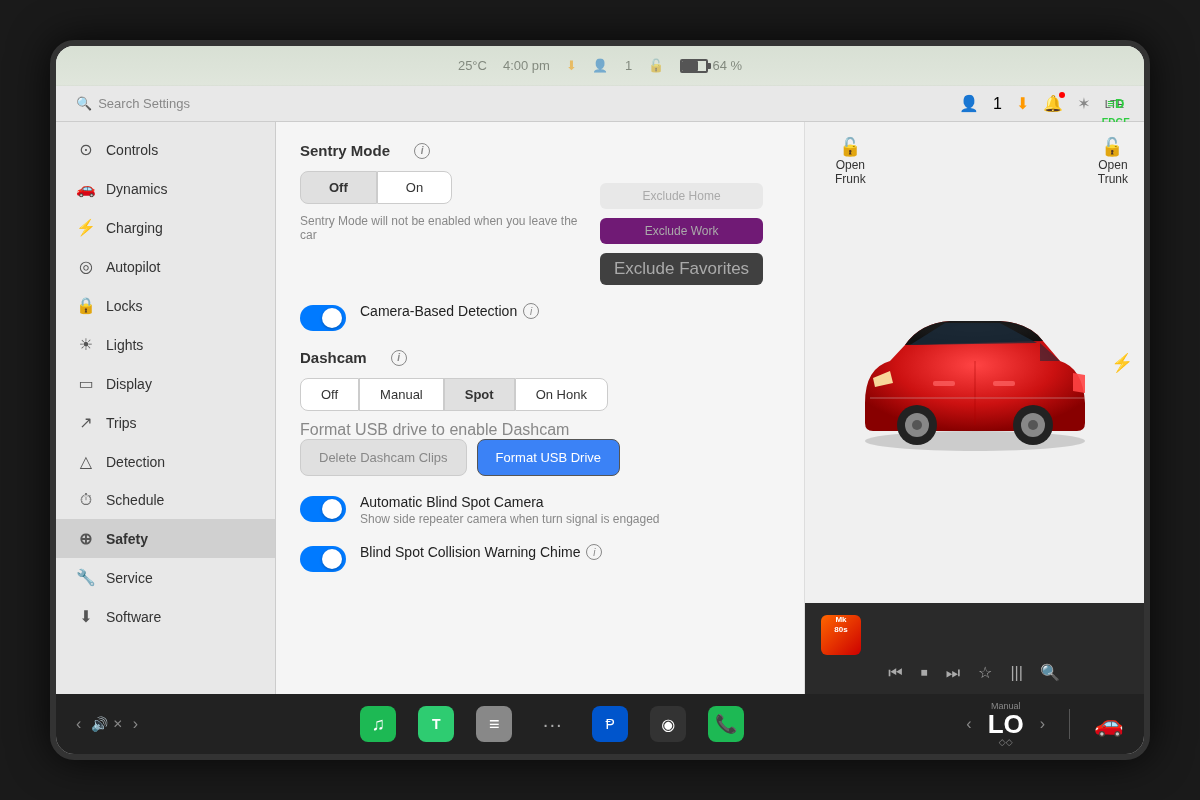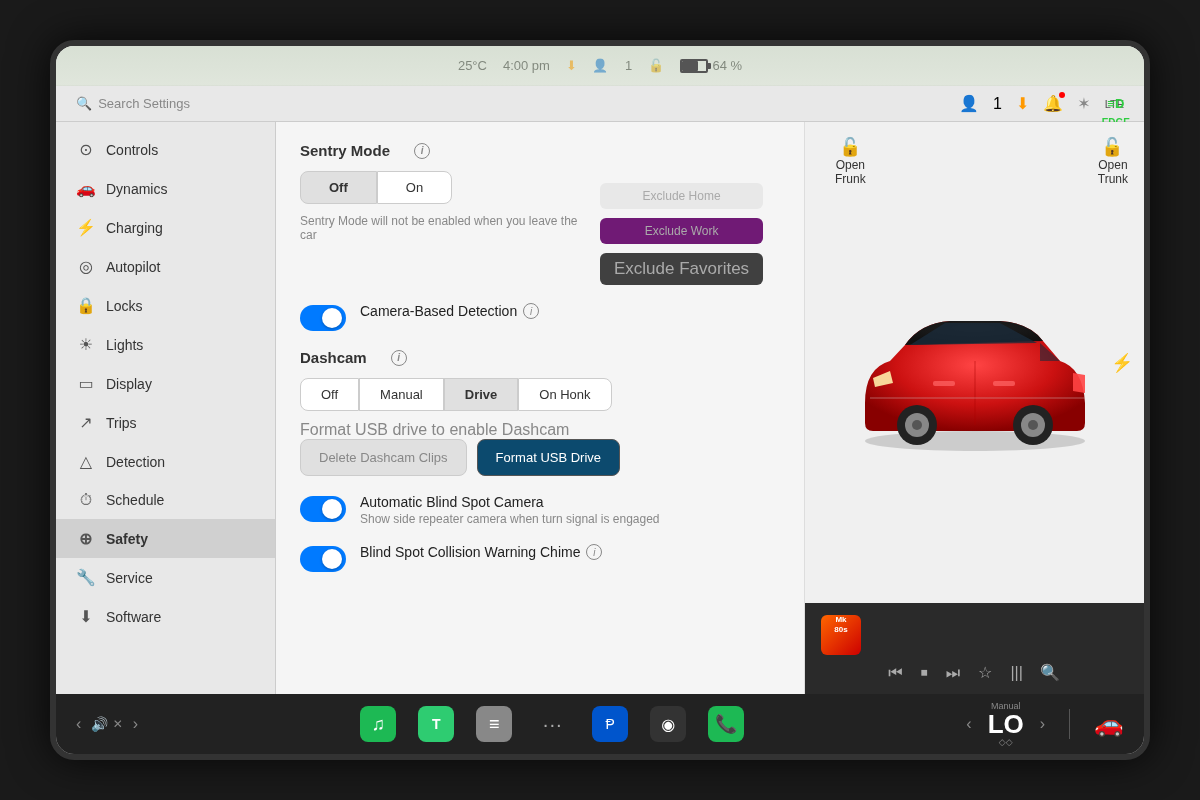--- a/index.html
+++ b/index.html
@@ -265,21 +265,21 @@
     .usb-note { font-size: 16px; color: #888; }
     .usb-buttons { display: flex; gap: 10px; }
     .usb-btn {
       padding: 10px 18px;
       border-radius: 8px;
       font-size: 13px;
       cursor: pointer;
       border: 1px solid #ccc;
     }
     .usb-btn.secondary { background: #e0e0e0; color: #888; }
-    .usb-btn.primary { background: #0c4a6e; color: #fff; border-color: #555; }
+    .usb-btn.primary { background: #3b82f6; color: #fff; border-color: #555; }
     
     .car-panel {
       width: 340px;
       background: #f0f0f0;
       display: flex;
       flex-direction: column;
       position: relative;
       border-left: 1px solid #ddd;
     }
     .car-display {
@@ -522,21 +522,21 @@
         </div>
 
         <div class="dashcam-section">
           <div class="section-title">
             <span>Dashcam</span>
             <span class="info-icon">i</span>
           </div>
           <div class="dashcam-btn-group">
             <button class="dashcam-btn">Off</button>
             <button class="dashcam-btn">Manual</button>
-            <button class="dashcam-btn active">Drive</button>
+            <button class="dashcam-btn active">Spot</button>
             <button class="dashcam-btn">On Honk</button>
           </div>
           <div class="usb-note">Format USB drive to enable Dashcam</div>
           <div class="usb-buttons">
             <button class="usb-btn secondary">Delete Dashcam Clips</button>
             <button class="usb-btn primary">Format USB Drive</button>
           </div>
         </div>
 
         <div class="toggle-row">

